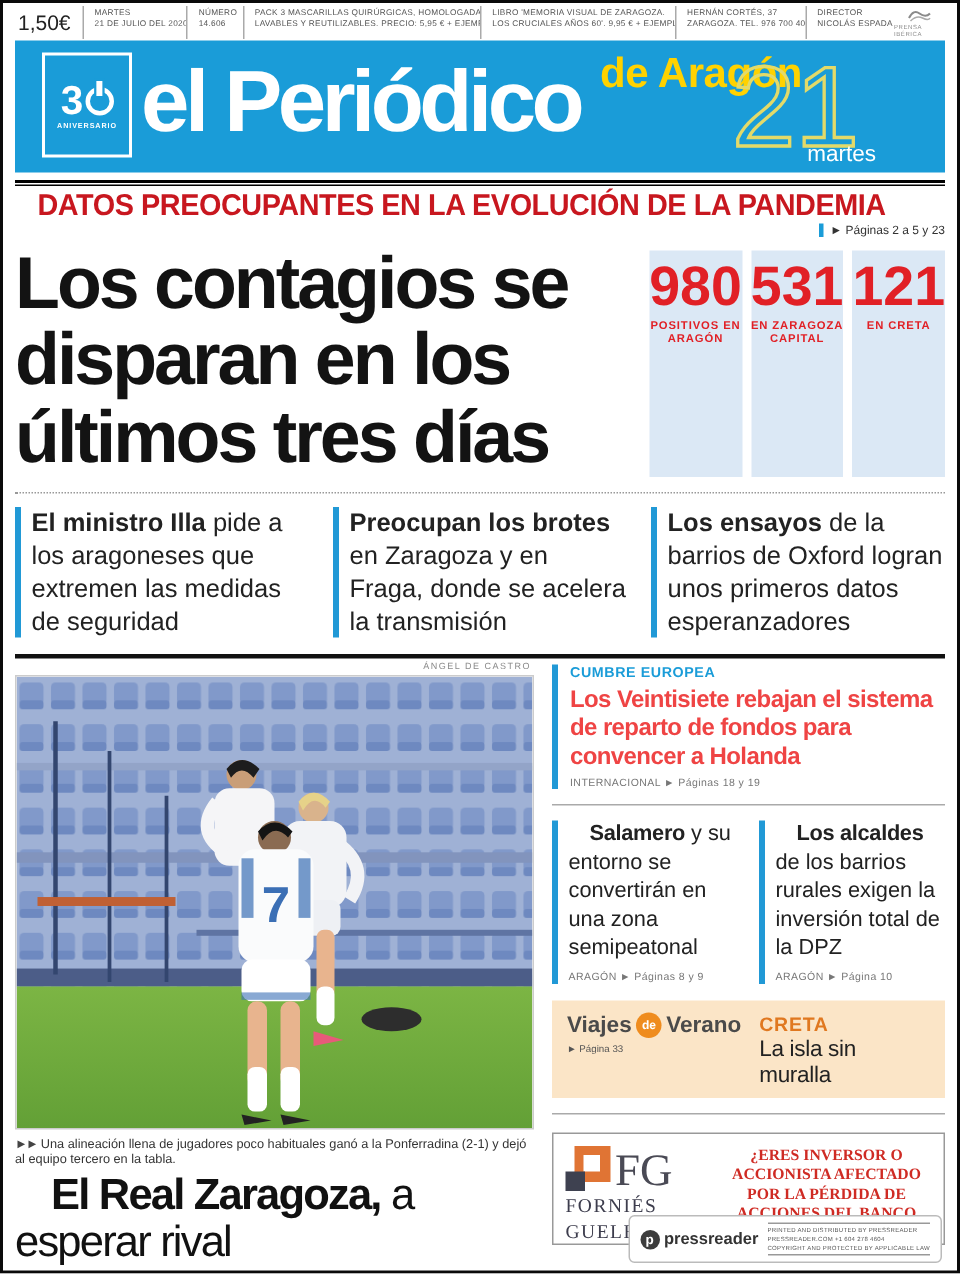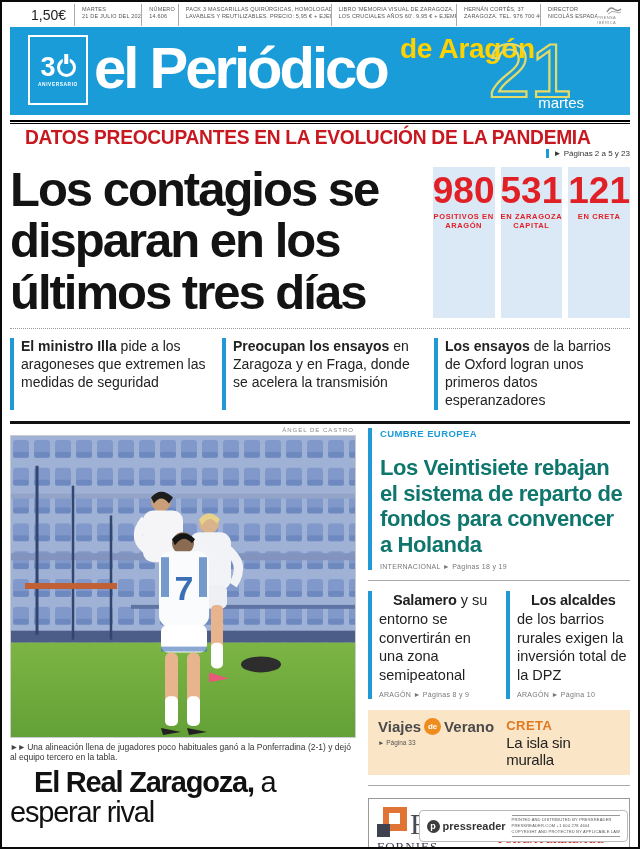--- a/index.html
+++ b/index.html
@@ -3,21 +3,21 @@
 <meta charset="utf-8">
 <style>
   * { margin:0; padding:0; box-sizing:border-box; }
   html,body { background:#e9e9e9; }
   body { font-family:"Liberation Sans", sans-serif; }
   .page{
     width:640px; height:849px; background:#fff; position:relative;
     border:2px solid #0a0a0a; overflow:hidden; padding:2px 8px 0;
   }
   
-  .topbar{ display:flex; align-items:stretch; height:22px;margin-left:19px; }
+  .topbar{ display:flex; align-items:stretch; height:22px; }
   .price{ font-size:14px; color:#222; padding:3px 8px 0 2px; white-space:nowrap; }
   .tcol{ border-left:1px solid #aaa; padding:2px 7px 0; font-size:5.5px; line-height:1.25;
          color:#555; text-transform:uppercase; letter-spacing:.2px; white-space:nowrap; overflow:hidden; }
   .tcol .b{ display:block; }
   .pub{ margin-left:auto; display:flex; flex-direction:column; align-items:center; padding-top:1px; }
   .pub svg{ display:block; }
   .pub .pubname{ font-size:4px; color:#8a8a8a; letter-spacing:.4px; }
   
   .masthead{ height:88px; background:#1a9cd8; position:relative; margin-top:1px; }
   .anniv{ position:absolute; left:18px; top:8px; width:60px; height:70px; border:2px solid #fff;
@@ -42,39 +42,39 @@
   .lead{ display:flex; gap:12px; margin-top:6px; }
   .lead-headline{ width:465px; font-size:49px; font-weight:bold; letter-spacing:-2px;
                   line-height:1.05; color:#131313; }
   .stats{ flex:1; display:flex; flex-direction:row; gap:6px; padding-top:3px; }
   .stat{ background:#dbe8f5; text-align:center; padding:5px 0 6px; }
   .stat-value{ font-size:37px; font-weight:bold; color:#e12026; line-height:1; }
   .stat-label{ font-size:7.5px; font-weight:bold; color:#e12026; letter-spacing:.6px; margin-top:3px; }
   
   .subheads{ display:flex; gap:16px; border-top:1px dotted #999; margin-top:10px; padding-top:9px; }
   .subhead{ flex:1; border-left:4px solid #2199d6; padding-left:7px;
-            font-size:14px; line-height:1.28; color:#222; }
+            font-size:17px; line-height:1.28; color:#222; }
   .main-rule{ border-top:3px solid #111; margin-top:11px; }
   
   .main{ display:flex; gap:12px; margin-top:2px; }
   .left-col{ width:346px; }
   .photo-credit{ text-align:right; font-size:6px; color:#8a8a8a; letter-spacing:1px; margin:1px 2px 2px 0; }
   .photo{ height:303px; border:1px solid #ccc; overflow:hidden; }
   .photo svg{ display:block; width:100%; height:100%; }
   .caption{ font-size:8.5px; color:#333; margin-top:4px; }
   .caption .mark{ color:#444; letter-spacing:-1px; }
   .sport-headline{ margin-top:5px; font-size:29px; letter-spacing:-1.2px; color:#111; line-height:1.05; }
   .sport-headline .hl{ font-weight:bold;margin-left:24px; }
   .sport-briefs{ display:flex; gap:16px; margin-top:9px; }
   .sport-brief{ flex:1; font-size:13.5px; line-height:1.28; color:#222; }
   
   .right-col{ flex:1; display:flex; flex-direction:column; }
   .europe{ border-left:4px solid #2199d6; padding-left:8px; margin-top:2px; }
   .europe-kicker{ font-size:9.5px; font-weight:bold; color:#1a9cd8; letter-spacing:.4px; }
-  .europe-headline{ font-size:22px; font-weight:bold; color:#0f766e; line-height:1.17; margin-top:16px; letter-spacing:-.4px; }
+  .europe-headline{ font-size:16px; font-weight:bold; color:#ef4444; line-height:1.17; margin-top:4px; letter-spacing:-.4px; }
   .pages-line{ font-size:7px; color:#777; letter-spacing:.3px; margin-top:5px; }
   .thin-rule{ border-top:1px solid #aaa; margin:10px 0; }
   .rc-briefs{ display:flex; gap:14px; }
   .rc-brief{ flex:1; border-left:4px solid #2199d6; padding-left:7px;
              font-size:14.5px; line-height:1.3; color:#222; }
   .rc-brief b{ letter-spacing:-.2px;margin-left:14px; }
   
   .viajes{ background:#fbe5c7; margin-top:11px; padding:8px 10px 7px; display:flex; gap:12px; }
   .viajes-left{ white-space:nowrap; }
   .viajes-logo{ display:flex; align-items:center; gap:3px; font-weight:bold; color:#4a4a4a; font-size:15px; }
@@ -185,21 +185,21 @@
         <div class="stat-label">EN CRETA</div>
       </div>
     </div>
   </div>
 
   <div class="subheads">
     <div class="subhead">
       <b>El ministro Illa</b><span> pide a los aragoneses que extremen las medidas de seguridad</span>
     </div>
     <div class="subhead">
-      <b>Preocupan los ensayos</b><span> en Zaragoza y en Fraga, donde se acelera la transmisión</span>
+      <b>Preocupan los brotes</b><span> en Zaragoza y en Fraga, donde se acelera la transmisión</span>
     </div>
     <div class="subhead">
       <b>Los ensayos</b><span> de la barrios de Oxford logran unos primeros datos esperanzadores</span>
     </div>
   </div>
 
   <div class="main-rule"></div>
 
   <div class="main">
 

